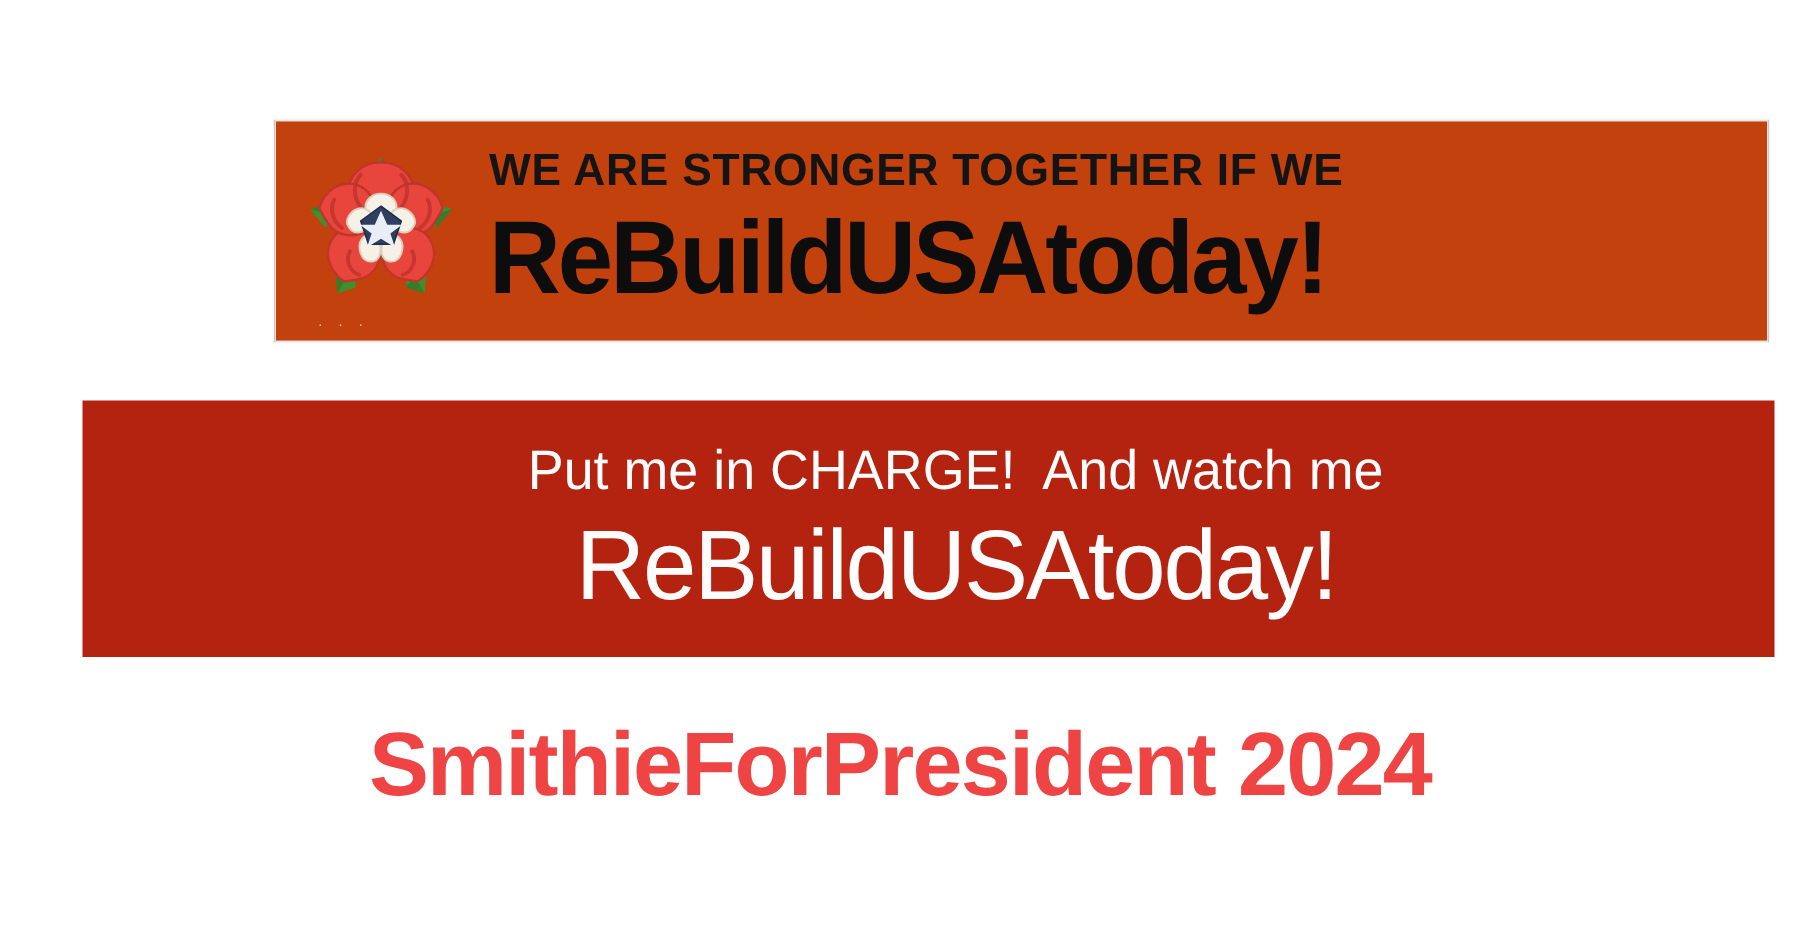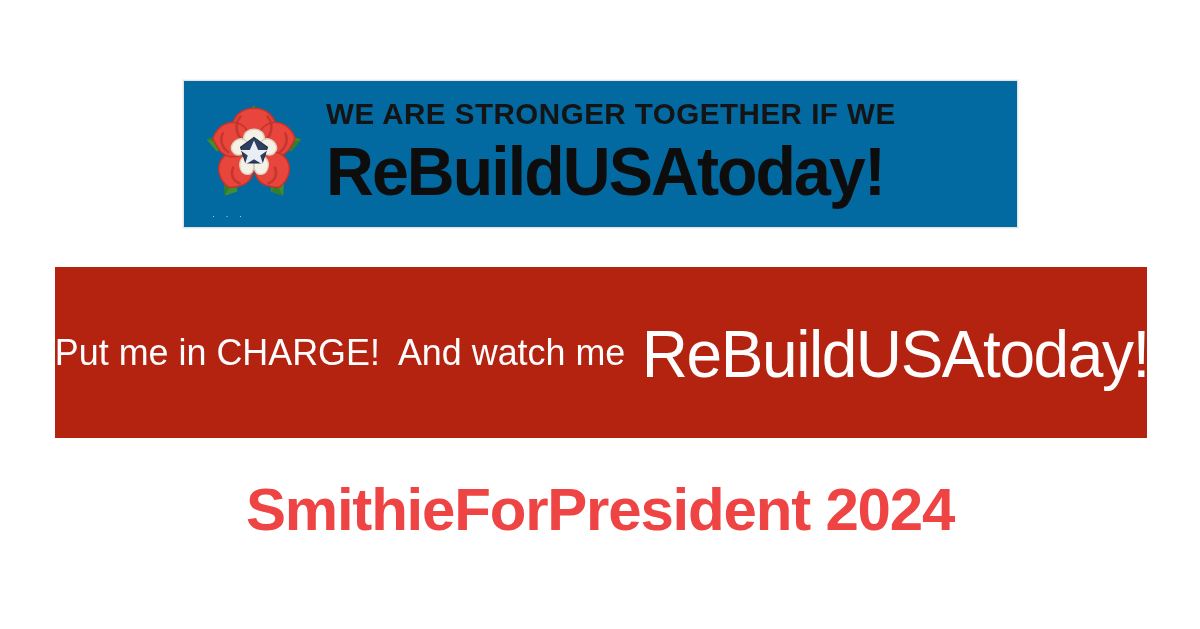--- a/index.html
+++ b/index.html
@@ -14,23 +14,23 @@
     overflow: hidden;
     font-family: "Liberation Sans", sans-serif;
     -webkit-font-smoothing: antialiased;
   }
 
   
   #sticker-card {
     position: absolute;
     left: 183px;
     top: 80px;
-    width: 835px;
+    width: 996px;
     height: 148px;
-    background: #0369a1;
+    background: #c2410c;
     border: 1px solid #e3e3e3;
     box-sizing: border-box;
     box-shadow: 0 0 0 1px #f4f4f4;
     display: flex;
     align-items: center;
   }
 
   #rose-emblem {
     position: absolute;
     left: 18px;
@@ -85,23 +85,24 @@
 
   
   #red-banner {
     position: absolute;
     left: 55px;
     top: 267px;
     width: 1092px;
     height: 171px;
     background: #b42210;
     display: flex;
-    flex-direction: row;
+    flex-direction: column;
     align-items: center;
     justify-content: center;
+    padding-left: 36px;
   }
 
   #banner-line1 {
     font-family: "Liberation Sans", sans-serif;
     font-weight: normal;
     font-size: 37px;
     line-height: 44px;
     color: #fdfdfd;
     white-space: pre;
     letter-spacing: 0px;

